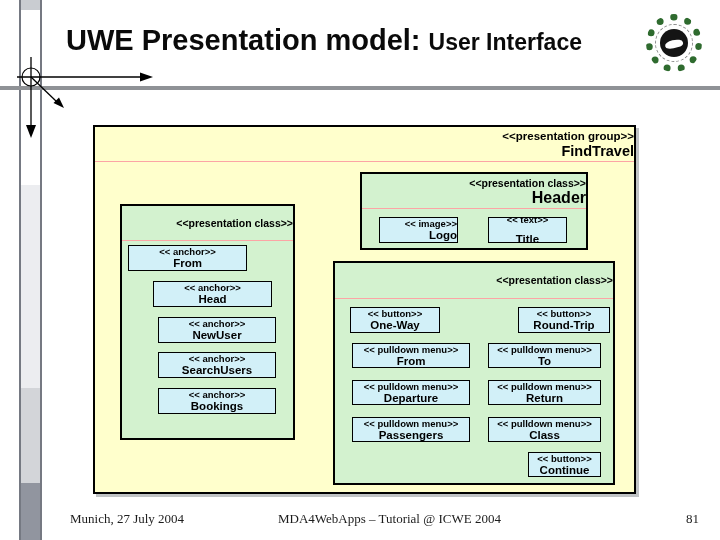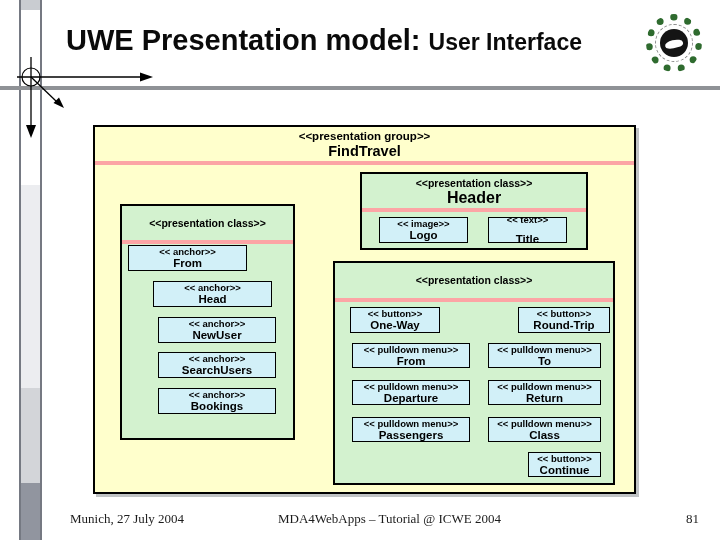--- a/index.html
+++ b/index.html
@@ -33,22 +33,22 @@
   .logo-bird{position:absolute;left:19px;top:26px;width:18px;height:8px;background:#ffffff;
              border-radius:60% 70% 40% 55%;transform:rotate(-14deg);}
 
   
   .ubox{position:absolute;box-sizing:border-box;color:#000;font-weight:bold;text-align:center;}
   .outer{left:93px;top:125px;width:543px;height:369px;background:#ffffcc;border:2px solid #000;
          box-shadow:3px 3px 0 rgba(140,145,150,.55);}
   .green{background:#d3f2cf;border:2px solid #000;}
   .blue{background:#d2f0f8;border:1px solid #000;display:flex;flex-direction:column;
         align-items:center;justify-content:center;}
-  .comp-head{position:absolute;left:0;right:0;top:0;border-bottom:4px solid #fca5a5;
-             display:flex;flex-direction:column;align-items:center;justify-content:center;}
+  .comp-head{position:absolute;left:0;right:0;top:0;border-bottom:1px solid #fca5a5;
+             display:flex;flex-direction:column;align-items:flex-end;justify-content:center;}
   .st{font-size:9.5px;line-height:11px;}
   .nm{font-size:11.5px;line-height:13px;}
   .class-head .st{font-size:10.5px;line-height:13px;}
   .class-head .nm{font-size:16px;line-height:15px;}
   .group-head .st{font-size:11.5px;line-height:14px;}
   .group-head .nm{font-size:14.5px;line-height:16px;}
 
   
   .footer{position:absolute;top:511px;font-family:"Liberation Serif",serif;font-size:13px;color:#1c1c1c;}
 </style>
@@ -118,21 +118,21 @@
         <div class="st">&lt;&lt; anchor&gt;&gt;</div>
         <div class="nm">Bookings</div>
       </div>
     </div>
 
     <div class="ubox green" style="left:265px;top:45px;width:228px;height:78px;">
       <div class="comp-head class-head" style="height:34px;">
         <div class="st">&lt;&lt;presentation class&gt;&gt;</div>
         <div class="nm">Header</div>
       </div>
-      <div class="ubox blue" style="left:17px;top:43px;width:89px;height:26px;">
+      <div class="ubox blue" style="left:17px;top:43px;width:79px;height:26px;align-items:flex-end;">
         <div class="st">&lt;&lt; image&gt;&gt;</div>
         <div class="nm">Logo</div>
       </div>
       <div class="ubox blue" style="left:126px;top:43px;width:79px;height:26px;gap:8px;">
         <div class="st">&lt;&lt; text&gt;&gt;</div>
         <div class="nm">Title</div>
       </div>
     </div>
 
     <div class="ubox green" style="left:238px;top:134px;width:282px;height:224px;">

